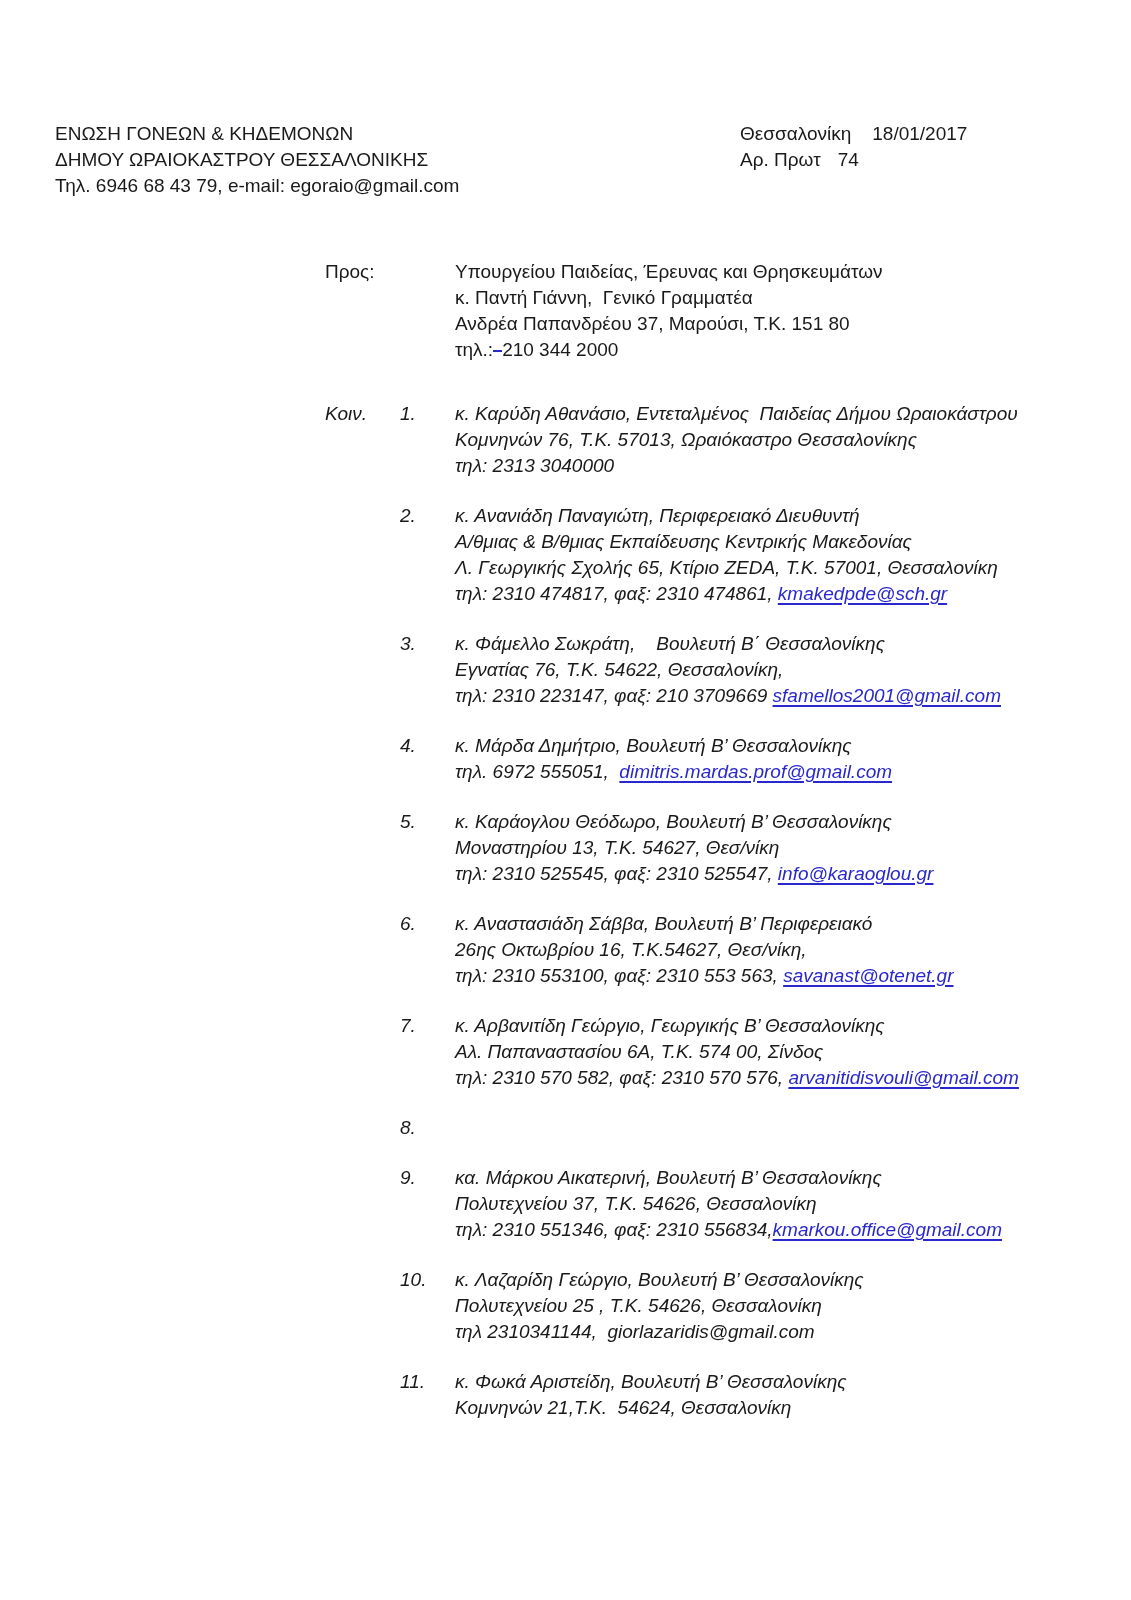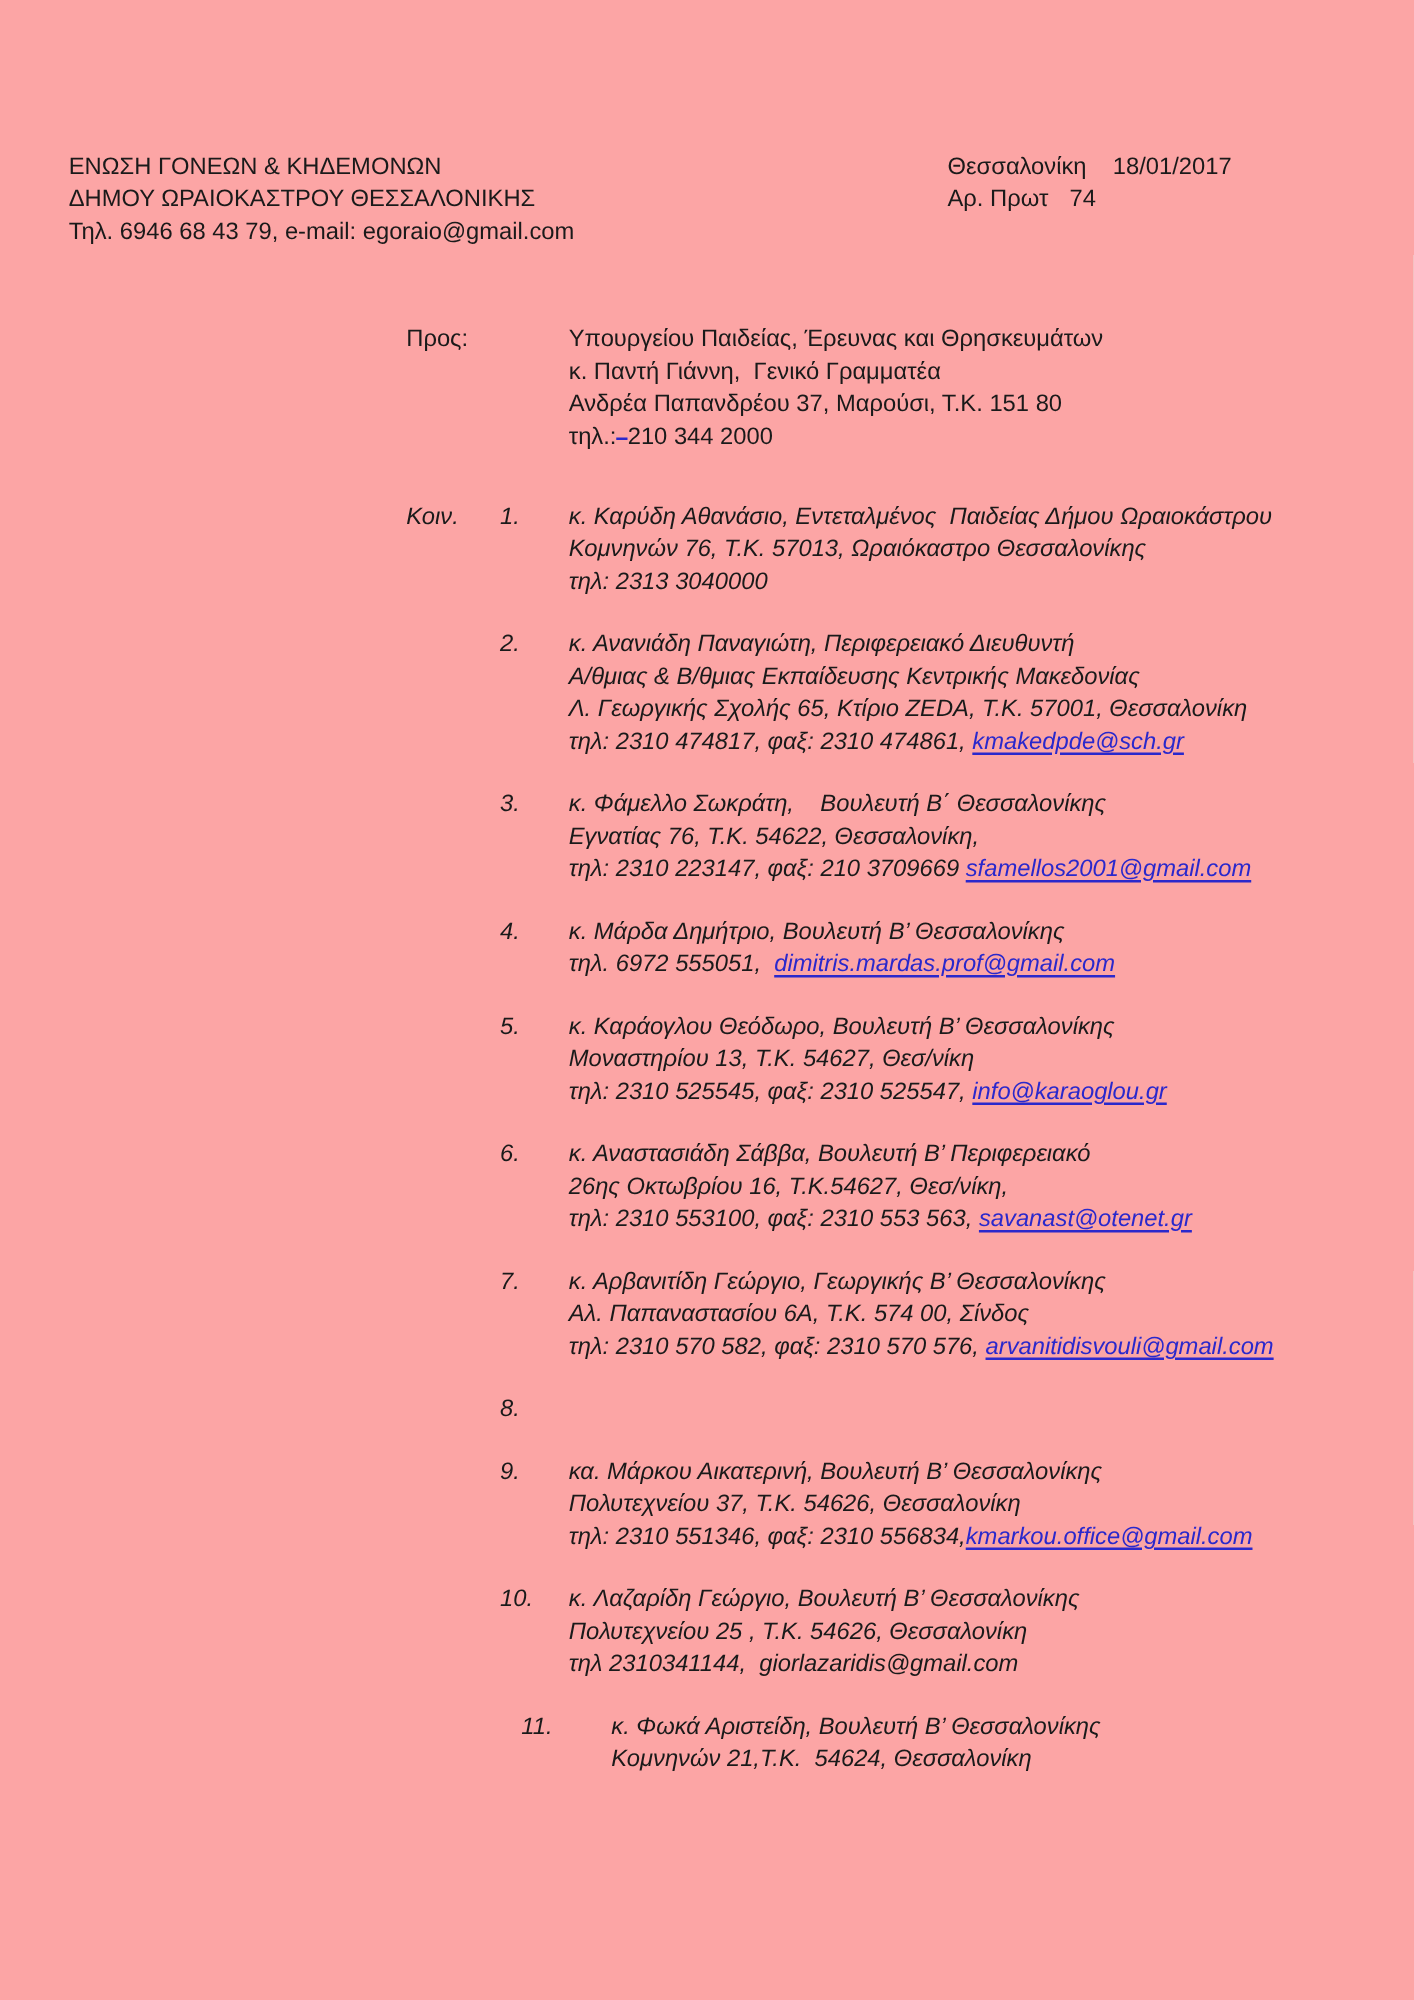--- a/index.html
+++ b/index.html
@@ -2,53 +2,53 @@
 <html><head>
 <meta charset="utf-8">
 <style>
   * { margin:0; padding:0; box-sizing:border-box; }
   html,body { background:#e9e9e9; }
   body { font-family:"Liberation Sans", sans-serif; }
   .page {
     position:relative;
     width:1131px; height:1600px;
     margin:0 auto;
-    background:#fca5a5;
+    background:#ffffff;
     color:#1a1a1a;
     overflow:hidden;
     padding-top:121px;
   }
   .line {
     font-size:19px;
     line-height:26px;
     white-space:pre-wrap;
     color:#1a1a1a;
   }
   
   .header { position:relative; margin-left:55px; margin-right:40px; }
-  .meta { position:absolute; left:703px; top:0; }
+  .meta { position:absolute; left:685px; top:0; }
   .gap20 { display:inline-block; width:21px; }
   .gap16 { display:inline-block; width:17px; }
   
   .to-row {
     display:grid;
     grid-template-columns:130px 1fr;
     margin-left:325px;
     margin-top:60px;
   }
   
   #cc-list { margin-top:38px; }
   .cc-row {
     display:grid;
     grid-template-columns:75px 55px 1fr;
     margin-left:325px;
     margin-bottom:24px;
     font-style:italic;
   }
-  .cc-row:last-child { margin-bottom:0;gap:17px; }
+  .cc-row:last-child { margin-bottom:0; }
   a.link {
     color:#2a28cc;
     text-decoration:underline;
     text-decoration-thickness:1.5px;
     text-underline-offset:3px;
     cursor:pointer;
   }
   .uline-mark {
     display:inline-block;
     width:9px;

